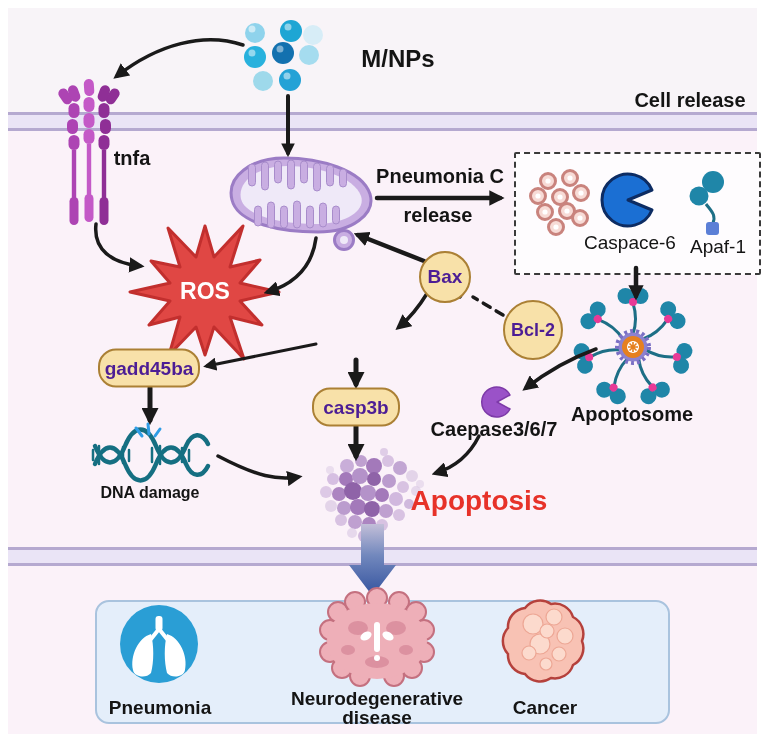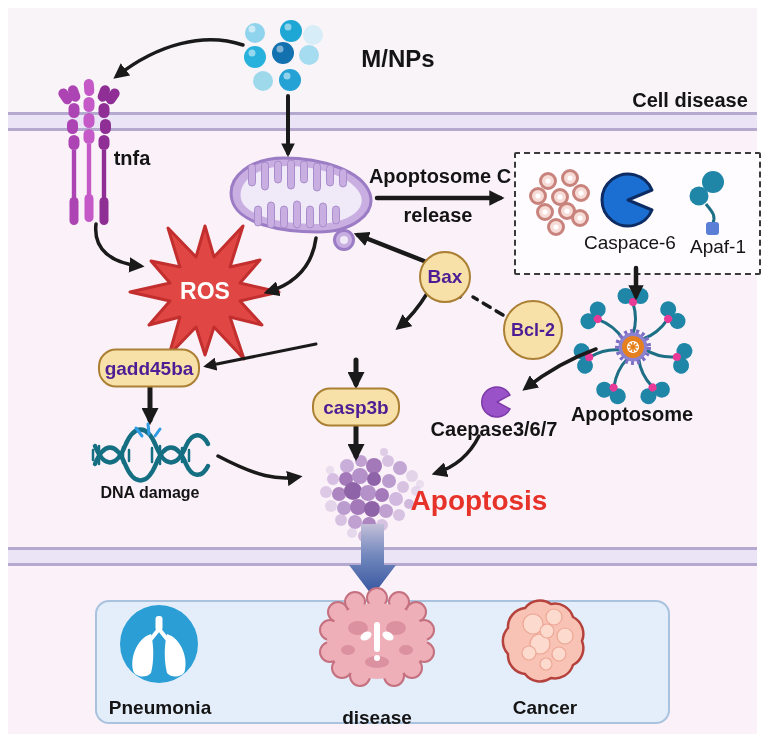--- a/index.html
+++ b/index.html
@@ -300,32 +300,33 @@
       <path d="M 356,360 L 356,384" stroke-width="5" marker-end="url(#ahb)"></path>
       <path d="M 356,426 L 356,456" stroke-width="5" marker-end="url(#ahb)"></path>
       <path d="M 150,388 L 150,420" stroke-width="5" marker-end="url(#ahb)"></path>
       <path d="M 218,456 C 258,477 277,480 298,477" stroke-width="3.5" marker-end="url(#ah)"></path>
       <path d="M 596,349 C 566,360 544,374 526,388" stroke-width="3.5" marker-end="url(#ah)"></path>
       <path d="M 479,436 C 468,458 452,468 436,473" stroke-width="3.5" marker-end="url(#ah)"></path>
     </g>
   </svg>
 
   <div class="L" style="left:398px;top:59px;font-size:24px;">M/NPs</div>
-  <div class="L" style="left:690px;top:100px;font-size:20px;">Cell disease</div>
+  <div class="L" style="left:690px;top:100px;font-size:20px;">Cell release</div>
   <div class="L" style="left:132px;top:158px;font-size:20px;">tnfa</div>
-  <div class="L" style="left:440px;top:176px;font-size:20px;">Apoptosome C</div>
+  <div class="L" style="left:440px;top:176px;font-size:20px;">Pneumonia C</div>
   <div class="L" style="left:438px;top:215px;font-size:20px;">release</div>
   <div class="L" style="left:630px;top:242px;font-size:19px;font-weight:400;">Caspace-6</div>
   <div class="L" style="left:718px;top:246px;font-size:19px;font-weight:400;">Apaf-1</div>
   <div class="L" style="left:205px;top:291px;font-size:23px;color:#ffffff;">ROS</div>
   <div class="L" style="left:150px;top:493px;font-size:16px;">DNA damage</div>
   <div class="L" style="left:494px;top:429px;font-size:20px;">Caepase3/6/7</div>
   <div class="L" style="left:479px;top:501px;font-size:28px;color:#e73229;">Apoptosis</div>
   <div class="L" style="left:632px;top:414px;font-size:20px;">Apoptosome</div>
   <div class="L" style="left:160px;top:707px;font-size:19px;">Pneumonia</div>
+  <div class="L" style="left:377px;top:698px;font-size:19px;">Neurodegenerative</div>
   <div class="L" style="left:377px;top:717px;font-size:19px;">disease</div>
   <div class="L" style="left:545px;top:707px;font-size:19px;">Cancer</div>
 
   <div class="pill" style="left:149px;top:368px;width:98px;height:35px;font-size:19px;">gadd45ba</div>
   <div class="pill" style="left:356px;top:407px;width:84px;height:35px;font-size:19px;text-align:center;">casp3b</div>
   <div class="pill round" style="left:445px;top:277px;width:48px;height:48px;font-size:19px;">Bax</div>
   <div class="pill round" style="left:533px;top:330px;width:56px;height:56px;font-size:18px;">Bcl-2</div>
 </div>
 
 </body></html>

